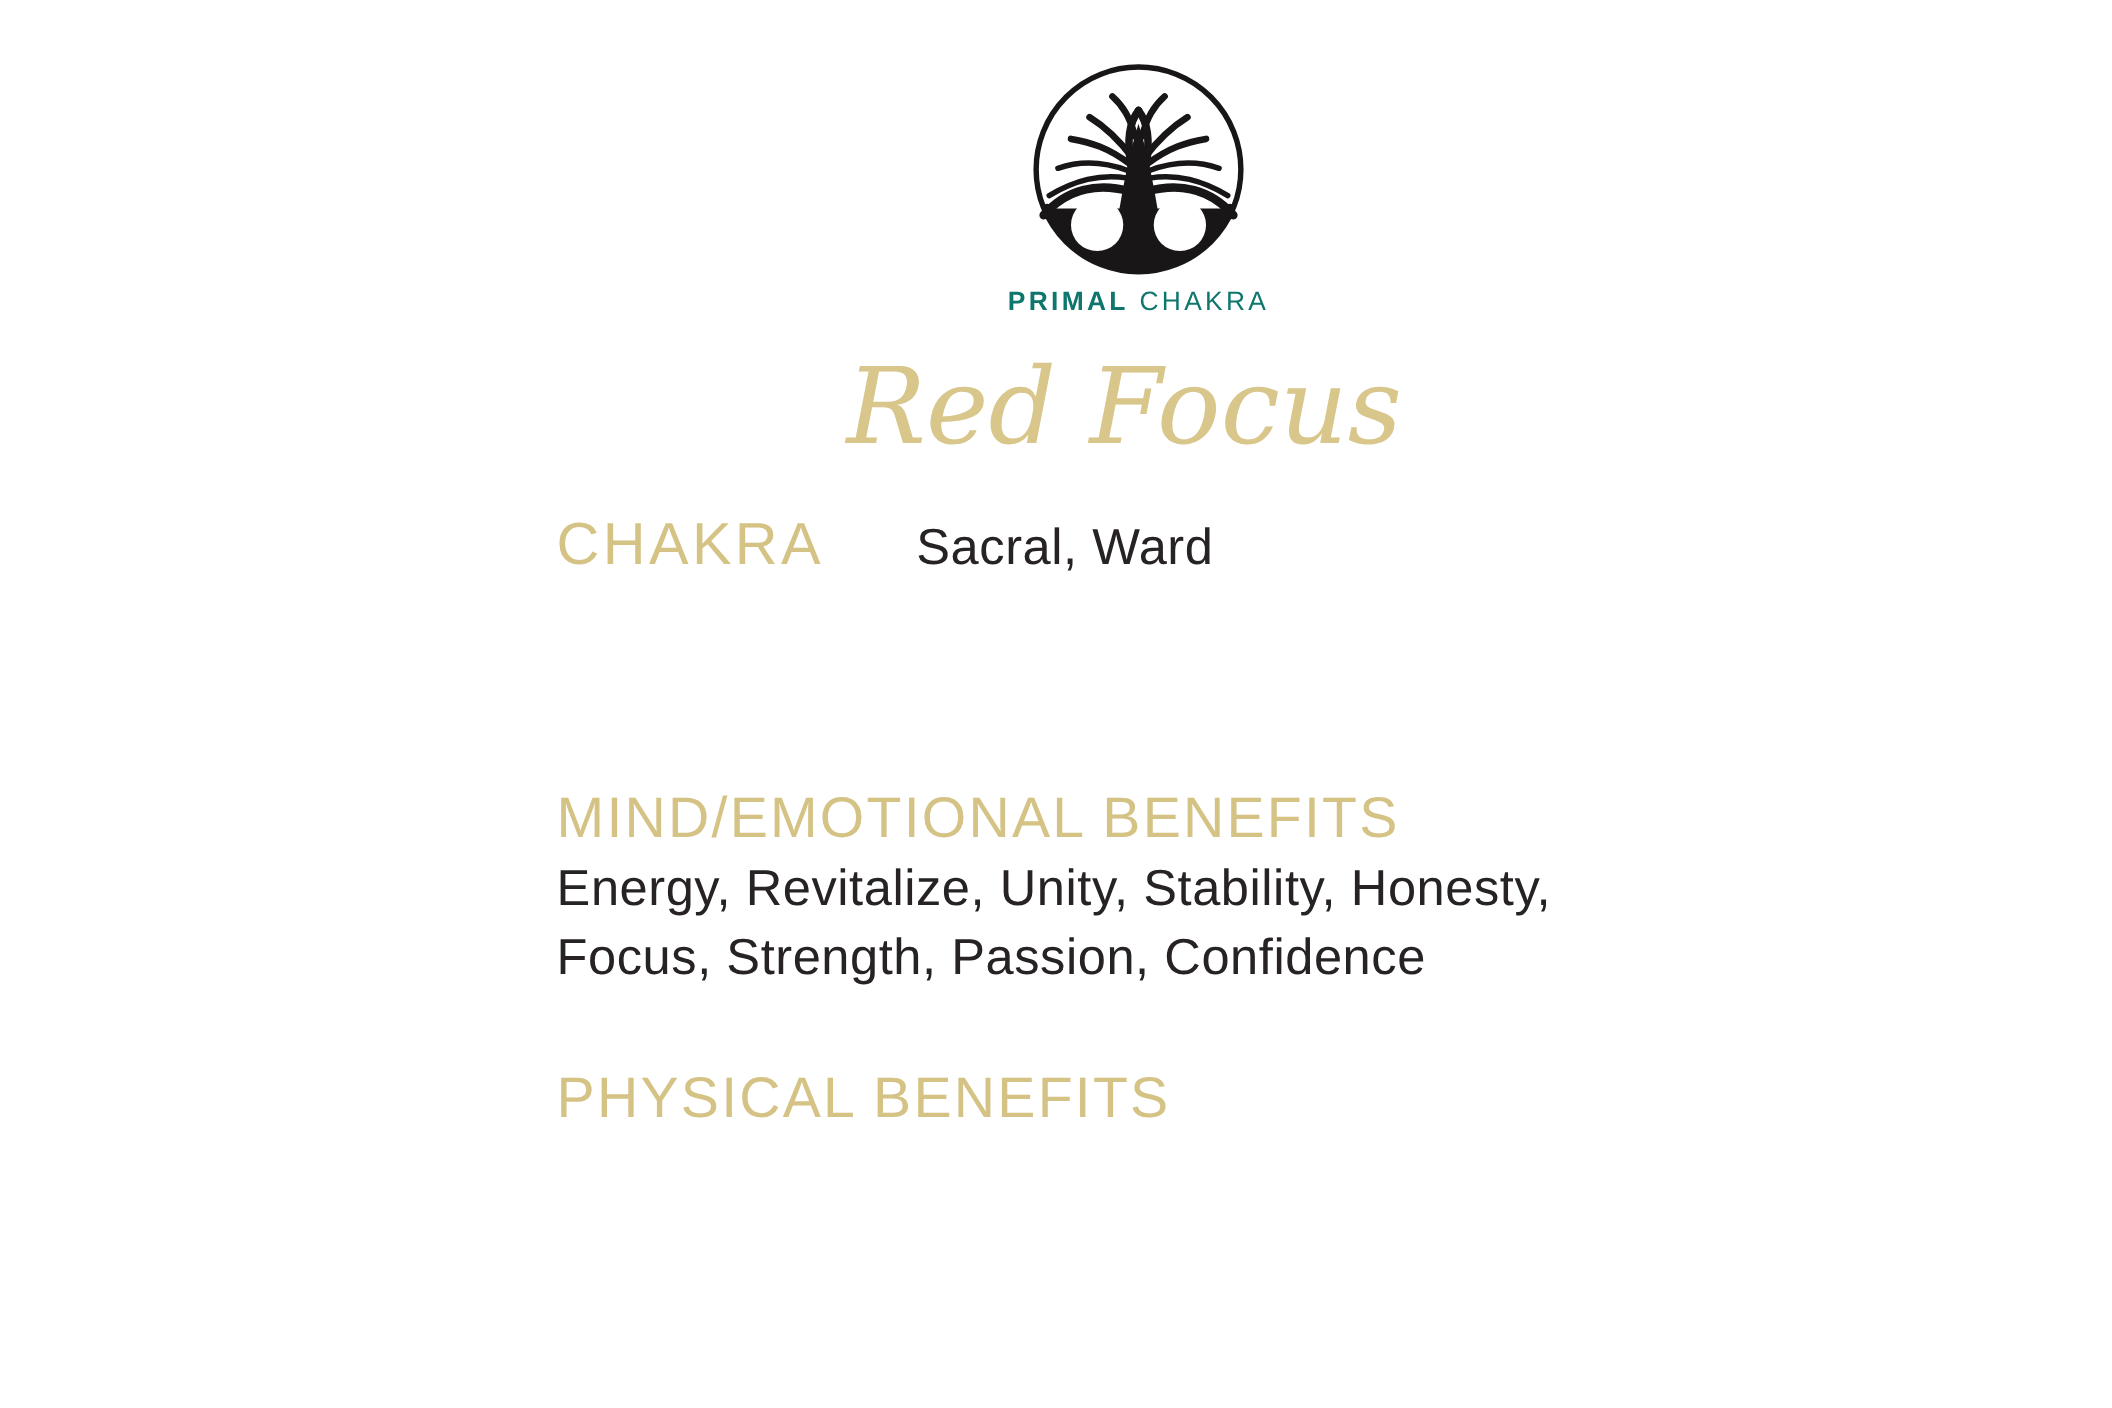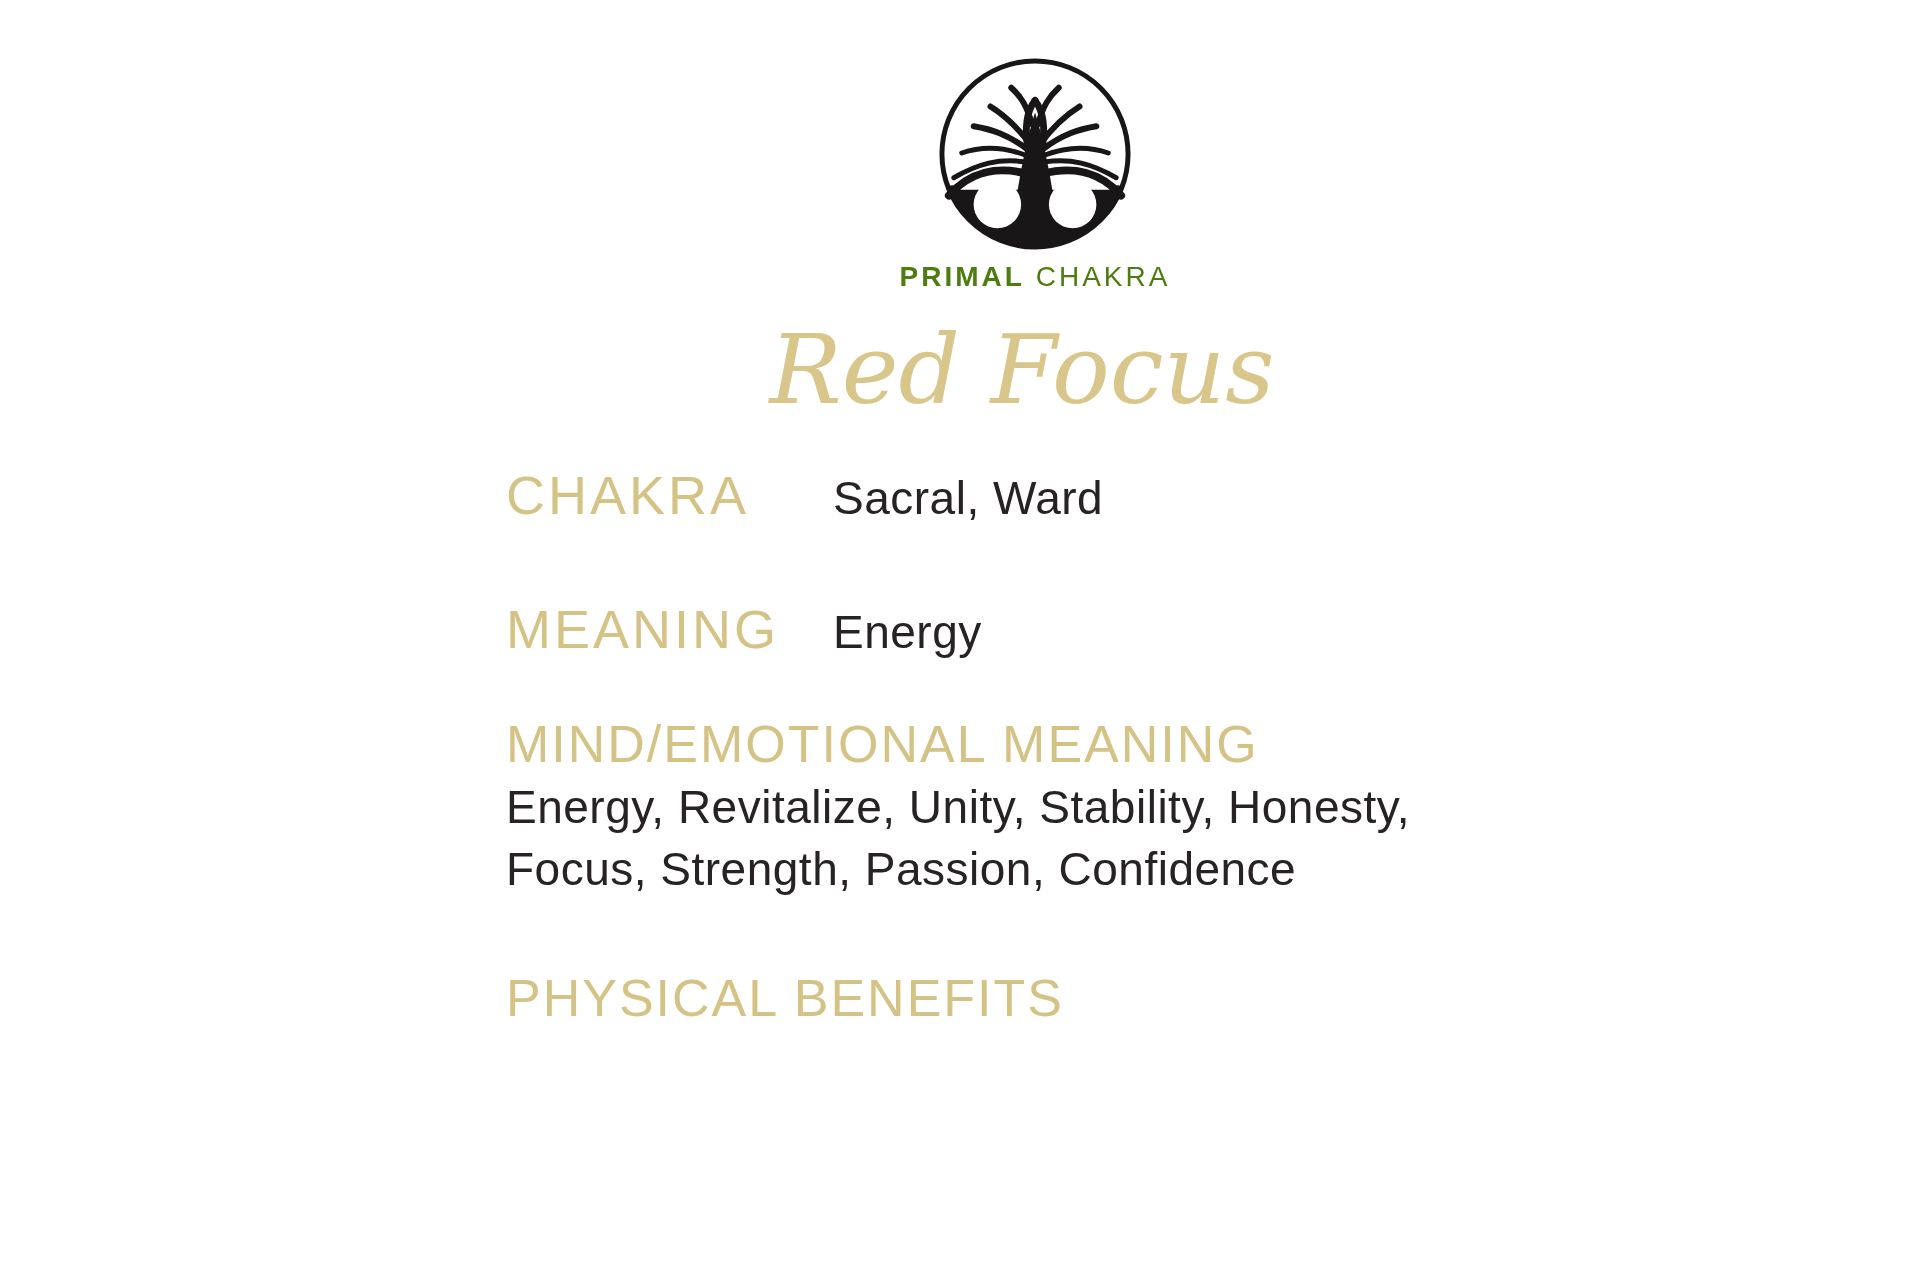--- a/index.html
+++ b/index.html
@@ -13,22 +13,22 @@
   
   .logo-wrap{
     position:absolute;left:1035px;top:55px;
     transform:translateX(-50%);
     width:198px;height:198px;
   }
   .brand-name{
     position:absolute;left:1035px;top:261px;
     transform:translateX(-50%);
     white-space:nowrap;
-    font-size:28px;letter-spacing:3px;
-    color:#4d7c0f;
+    font-size:24px;letter-spacing:3px;
+    color:#0f766e;
   }
   .brand-name .bold{font-weight:700;}
   .brand-name .light{font-weight:400;}
   
   .page-title{
     position:absolute;left:1022px;top:318px;
     transform:translateX(-50%);
     white-space:nowrap;
     font-family:"DejaVu Serif", serif;
     font-style:italic;
@@ -118,27 +118,23 @@
     <span class="bold">PRIMAL</span><span> </span><span class="light">CHAKRA</span>
   </div>
 
   <div class="page-title">Red Focus</div>
 
   <div class="attr-row row-chakra">
     <div class="attr-label">CHAKRA</div>
     <div class="attr-value">Sacral, Ward</div>
   </div>
 
-  <div class="attr-row row-meaning">
-    <div class="attr-label">MEANING</div>
-    <div class="attr-value">Energy</div>
-  </div>
 
   <div class="section sec-mind">
-    <div class="section-heading">MIND/EMOTIONAL MEANING</div>
+    <div class="section-heading">MIND/EMOTIONAL BENEFITS</div>
     <div class="section-body">Energy, Revitalize, Unity, Stability, Honesty,
 Focus, Strength, Passion, Confidence</div>
   </div>
 
   <div class="section sec-physical">
     <div class="section-heading">PHYSICAL BENEFITS</div>
   </div>
 
 </div>
 

